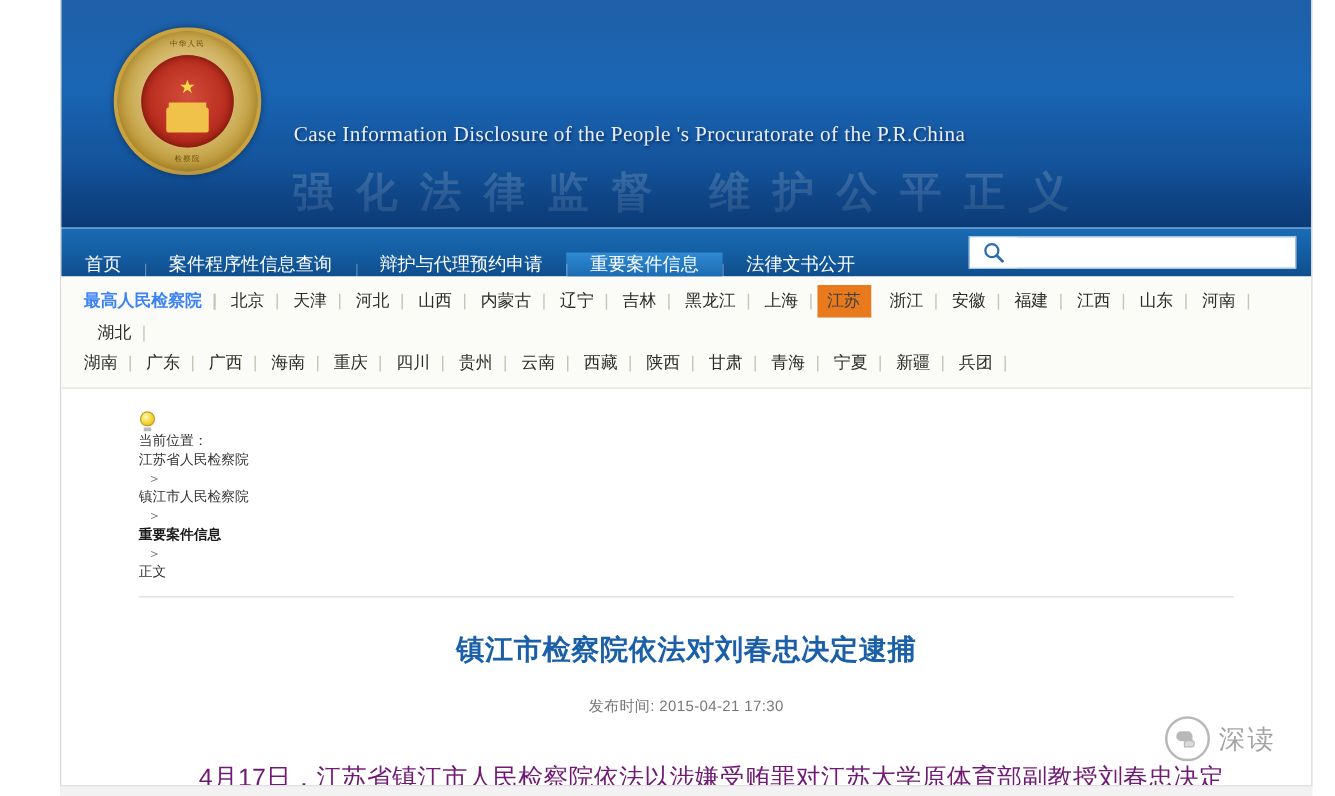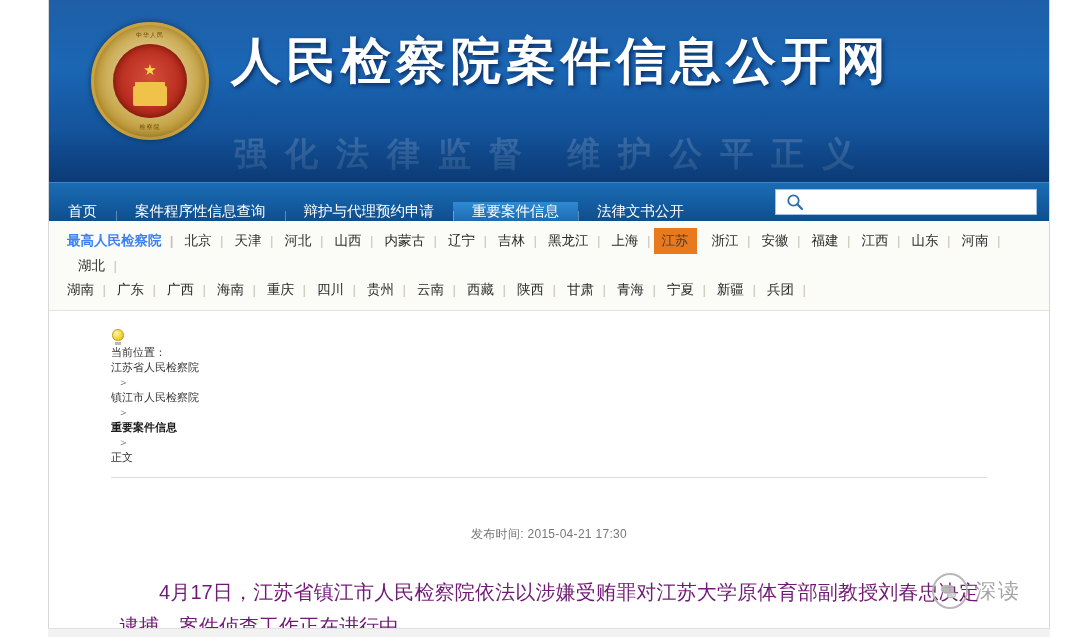--- a/index.html
+++ b/index.html
@@ -395,21 +395,21 @@
 
     <div class="banner">
       <div class="emblem">
         <div class="emblem-text-top">中华人民</div>
         <div class="emblem-inner">
           <div class="star">★</div>
           <div class="gate"></div>
         </div>
         <div class="emblem-text-bottom">检察院</div>
       </div>
-      <div class="site-title">人民检察院案件信息公开网</div>
+      <div class="site-subtitle">Case Information Disclosure of the People 's Procuratorate of the P.R.China</div>
       <div class="site-slogan">强化法律监督 维护公平正义</div>
     </div>
 
     <div class="navbar">
       <div class="nav-item">首页</div>
       <div class="nav-item">案件程序性信息查询</div>
       <div class="nav-item">辩护与代理预约申请</div>
       <div class="nav-item active">重要案件信息</div>
       <div class="nav-item">法律文书公开</div>
 
@@ -438,20 +438,21 @@
       <span class="crumb-link">江苏省人民检察院</span>
       <span class="crumb-sep">＞</span>
       <span class="crumb-link">镇江市人民检察院</span>
       <span class="crumb-sep">＞</span>
       <span class="crumb-strong">重要案件信息</span>
       <span class="crumb-sep">＞</span>
       <span class="crumb-cur">正文</span>
     </div>
 
     <div class="article">
+      <div class="article-title">镇江市检察院依法对刘春忠决定逮捕</div>
       <div class="article-meta">发布时间: 2015-04-21 17:30</div>
       <div class="article-body">4月17日，江苏省镇江市人民检察院依法以涉嫌受贿罪对江苏大学原体育部副教授刘春忠决定逮捕。案件侦查工作正在进行中。</div>
 
       <div class="dashed-sep"></div>
 
       <div class="pager">
         <div>
           
         </div>
 

